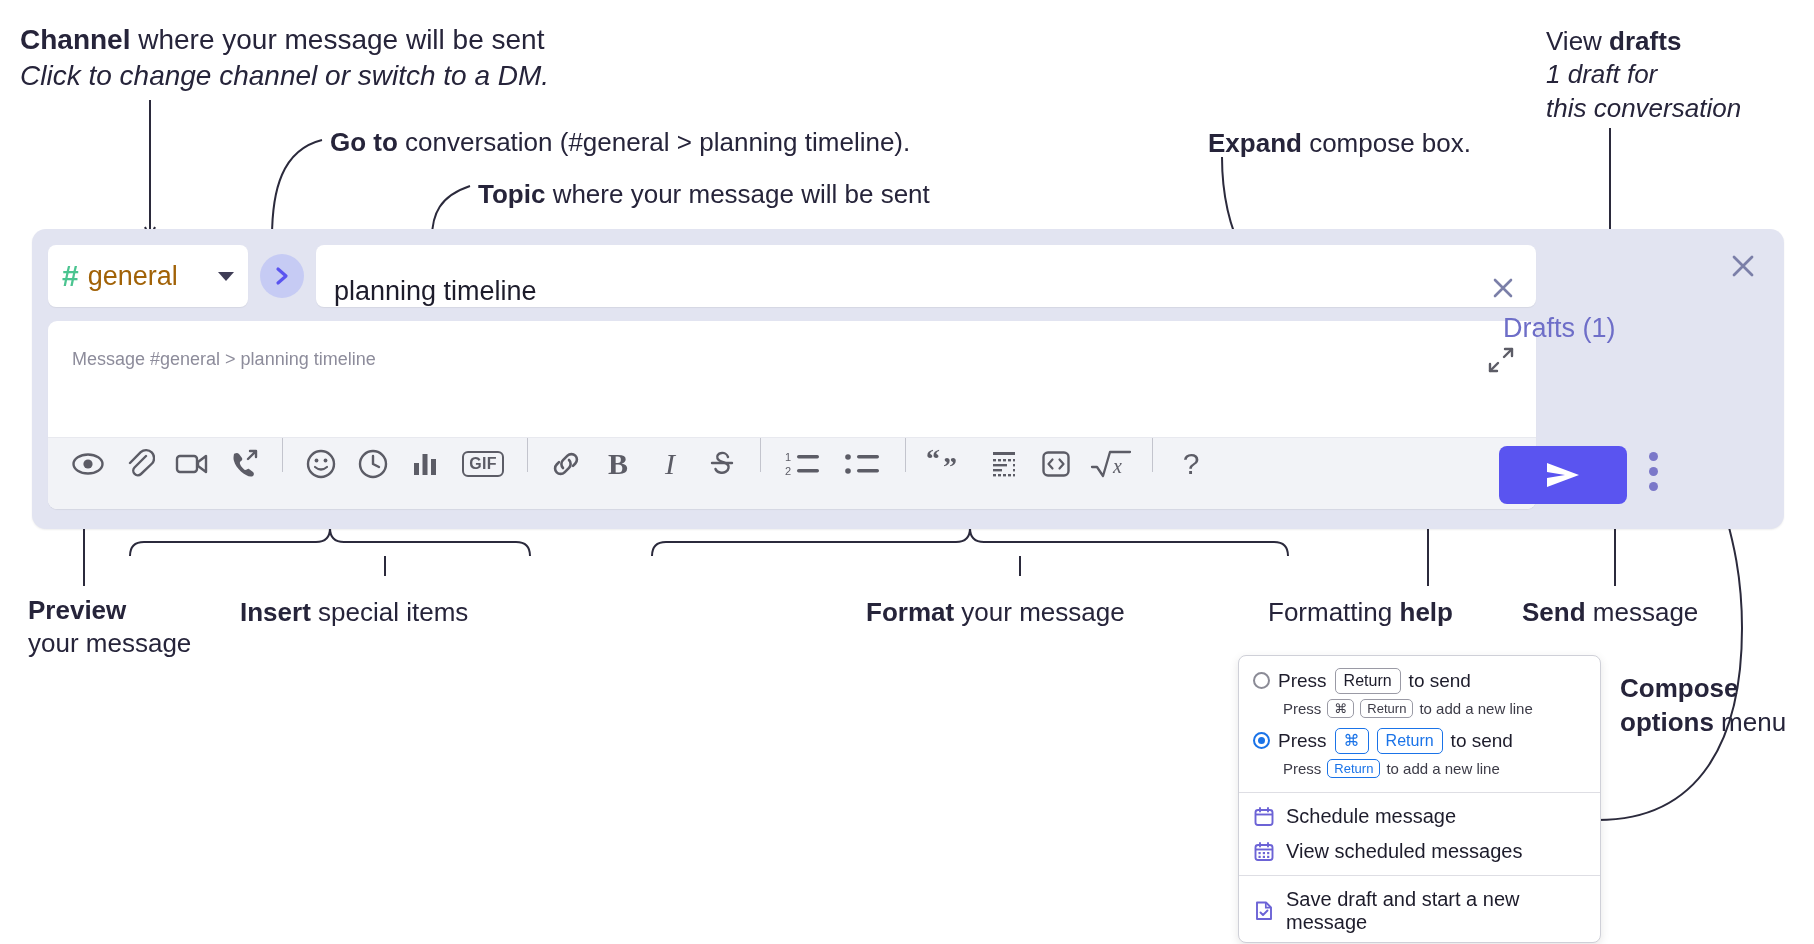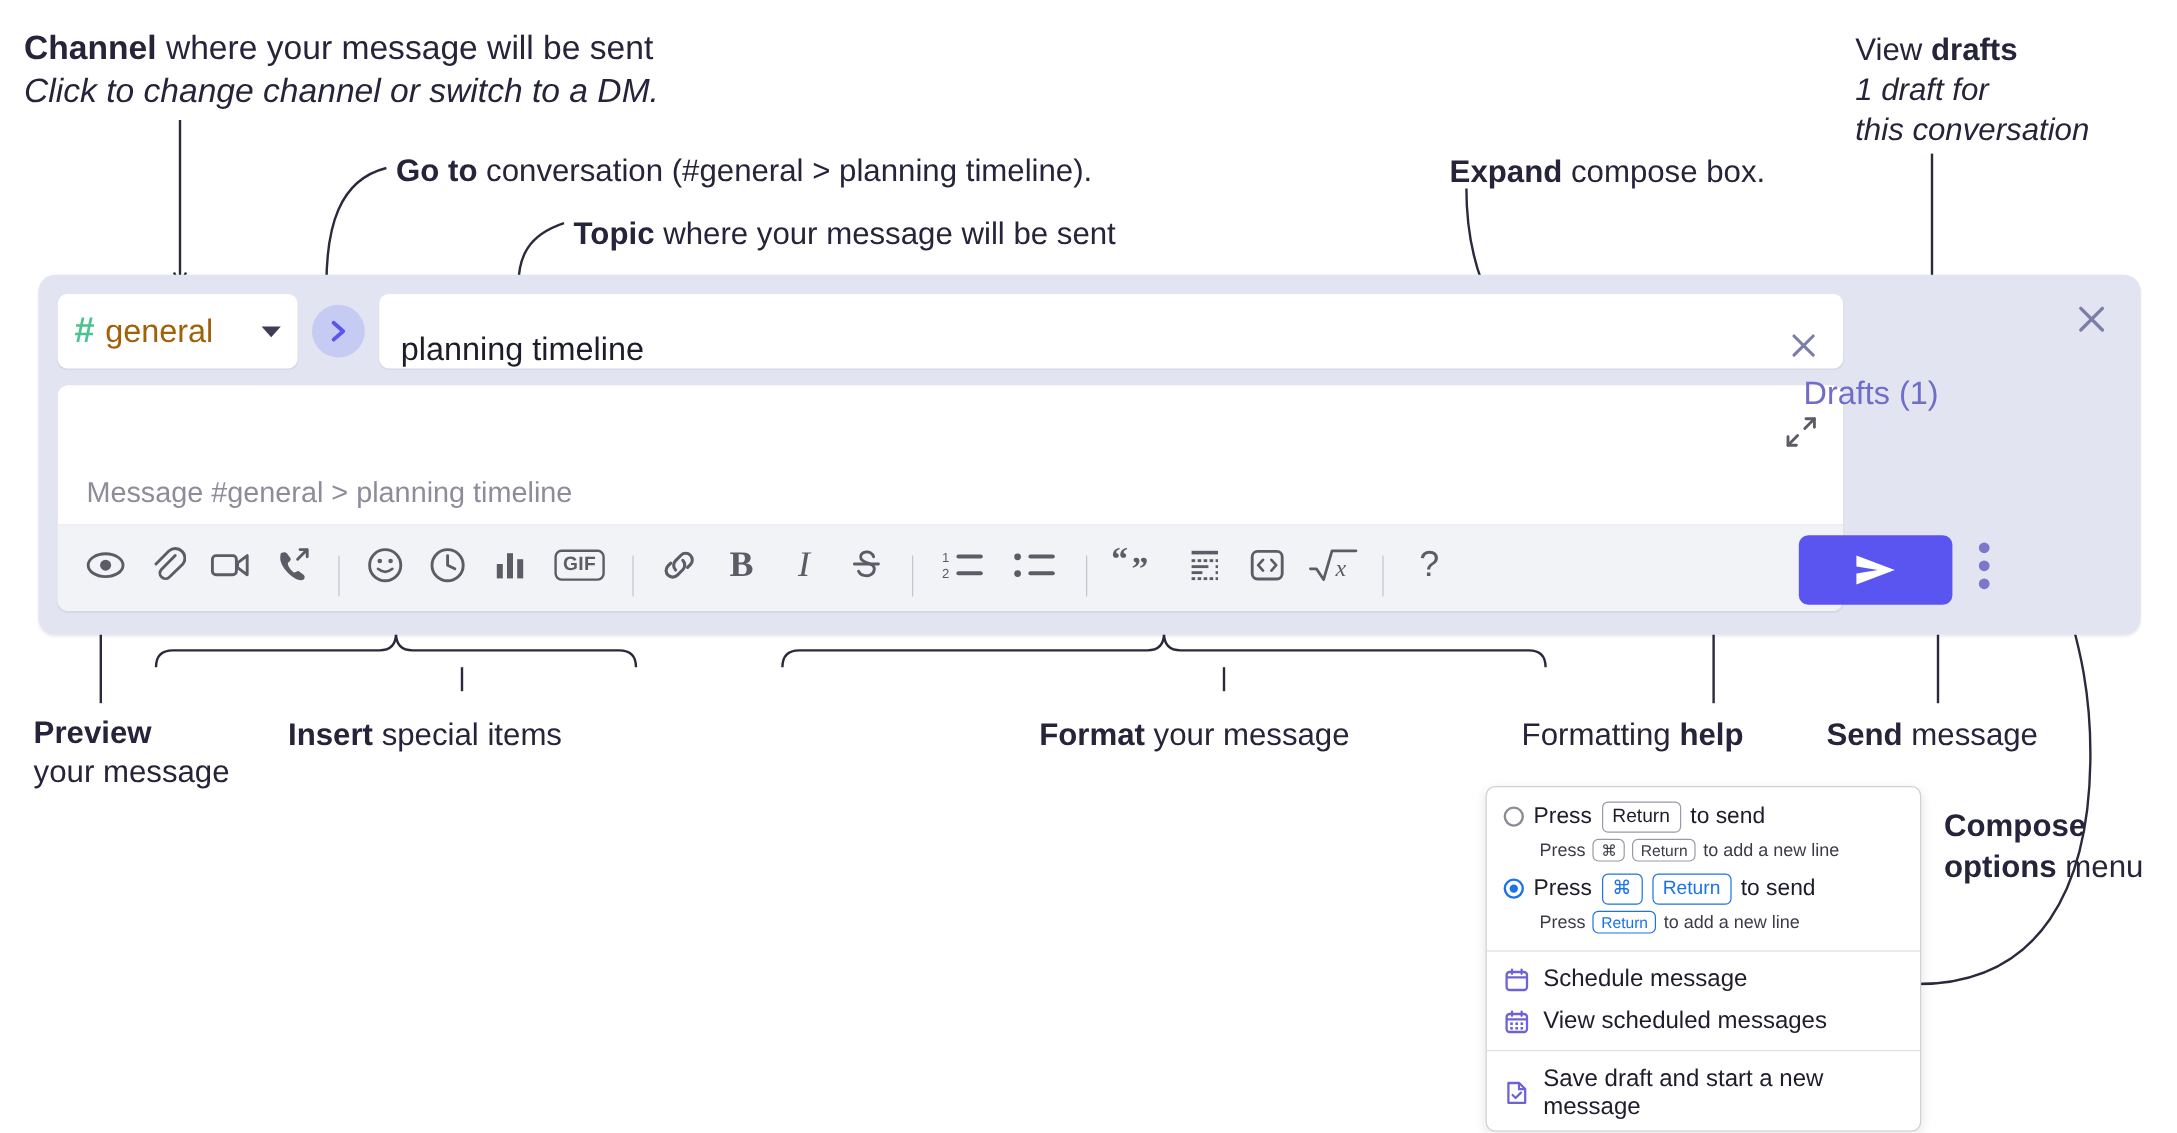--- a/index.html
+++ b/index.html
@@ -63,27 +63,27 @@
     display:flex; align-items:flex-end; padding:0 14px 0 18px;
     box-shadow:0 1px 1px rgba(0,0,0,.06);
   }
   #topic-value { flex:1; font-size:27px; color:#1d1c2b; }
   #topic-clear { width:38px;height:38px; display:flex;align-items:center;justify-content:center; }
 
   #msgbox {
     margin-top:14px; height:188px; background:#fff; border-radius:9px;
     position:relative; box-shadow:0 1px 1px rgba(0,0,0,.06); overflow:hidden;
   }
-  #msg-placeholder { position:absolute; left:24px; top:28px; font-size:24px; color:#8d8c9b;margin-top:48px; }
+  #msg-placeholder { position:absolute; left:24px; top:28px; font-size:18px; color:#8d8c9b; }
   #expand-btn { position:absolute; right:18px; top:22px; width:34px;height:34px; }
 
   #toolbar {
     position:absolute; left:0; right:0; bottom:0; height:72px;
     background:#f2f3f7; border-top:1px solid #e8e9ef;
-    display:flex; align-items:flex-end; padding:12px 14px; gap:0;
+    display:flex; align-items:flex-start; padding:0 14px; gap:0;
   }
   .tb { width:52px;height:52px; display:flex;align-items:center;justify-content:center; color:#5c5c66; }
   .tb svg { display:block; }
   .tb-sep { width:1px; height:34px; background:#c3c4cd; margin:0 12px; }
   .gifbox { border:2.5px solid #5c5c66; border-radius:6px; padding:2px 5px; font-size:16px; font-weight:bold; letter-spacing:.3px; }
   .glyph { font-size:30px; line-height:1; }
   .glyph-b { font-weight:bold; font-size:30px; font-family:"Liberation Serif", serif;}
   .glyph-i { font-style:italic; font-size:30px; font-family:"Liberation Serif", serif;}
 
   

